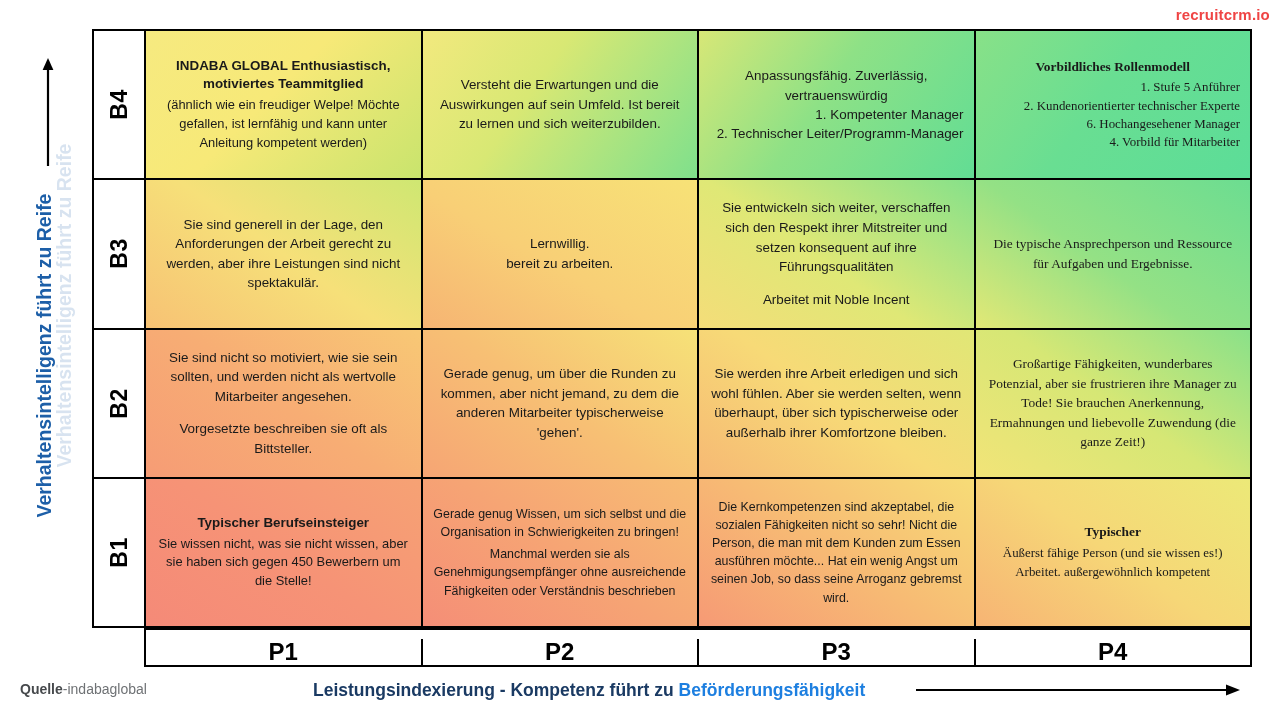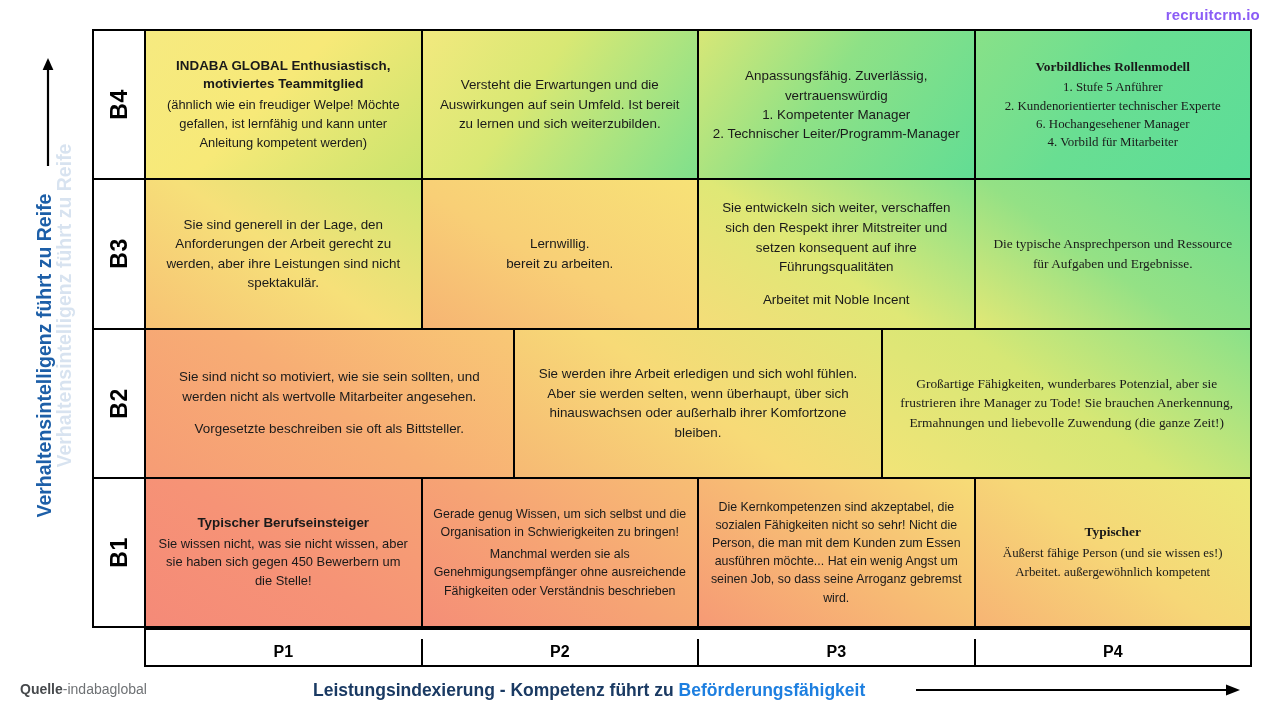--- a/index.html
+++ b/index.html
@@ -12,24 +12,24 @@
     background: #ffffff;
     font-family: "Liberation Sans", sans-serif;
     overflow: hidden;
     position: relative;
   }
 
   
   #brand {
     position: absolute;
     top: 6px;
-    right: 20px;
+    right: 10px;
     font-size: 15px;
     font-weight: bold;
-    color: #8b5cf6;
+    color: #ef4444;
     letter-spacing: .2px;
   }
 
   
   #y-axis {
     position: absolute;
     left: 0;
     top: 28px;
     width: 92px;
     height: 600px;
@@ -127,21 +127,21 @@
 
   .cell .hd {
     font-weight: bold;
     font-size: 13.6px;
     line-height: 1.4;
     margin-bottom: 2px;
   }
   .cell .bd { line-height: 1.46; }
   .cell .bd + .bd { margin-top: 13px; }
   .cell .lst {
-    text-align: center;
+    text-align: right;
     align-self: stretch;
     line-height: 1.42;
   }
   .cell.tight { font-size: 12.9px; line-height: 1.42; }
   .cell.tight .hd { font-size: 13.4px; }
   .cell.xsmall { font-size: 12.4px; line-height: 1.38; }
 
   
   .c-b4-p1 { background: linear-gradient(135deg,#f6ea80 0%,#f7e978 45%,#c9e46d 100%); }
   .c-b4-p2 { background: linear-gradient(125deg,#f2e97e 0%,#d8e874 40%,#7fe08c 100%); }
@@ -175,21 +175,21 @@
     display: flex;
     background: #fff;
   }
   #colheader .col {
     flex: 1 1 0;
     border-right: 2px solid #000;
     box-sizing: border-box;
     display: flex;
     align-items: center;
     justify-content: center;
-    font-size: 16px;
+    font-size: 24px;
     font-weight: bold;
     color: #000;
     margin-top: 9px;
   }
   #colheader .col:last-child { border-right: none; }
 
   
   #source {
     position: absolute;
     left: 20px;
@@ -283,22 +283,25 @@
   </div>
 
   <div class="mrow">
     <div class="rowlabel">
       <span>B2</span>
     </div>
     <div class="cell c-b2-p1">
       <div class="bd">Sie sind nicht so motiviert, wie sie sein sollten, und werden nicht als wertvolle Mitarbeiter angesehen.</div>
       <div class="bd">Vorgesetzte beschreiben sie oft als Bittsteller.</div>
     </div>
+    <div class="cell c-b2-p2">
+      <div class="bd">Gerade genug, um über die Runden zu kommen, aber nicht jemand, zu dem die anderen Mitarbeiter typischerweise 'gehen'.</div>
+    </div>
     <div class="cell c-b2-p3">
-      <div class="bd">Sie werden ihre Arbeit erledigen und sich wohl fühlen. Aber sie werden selten, wenn überhaupt, über sich hinauswachsen oder außerhalb ihrer Komfortzone bleiben.</div>
+      <div class="bd">Sie werden ihre Arbeit erledigen und sich wohl fühlen. Aber sie werden selten, wenn überhaupt, über sich typischerweise oder außerhalb ihrer Komfortzone bleiben.</div>
     </div>
     <div class="cell c-b2-p4">
       <div class="bd">Großartige Fähigkeiten, wunderbares Potenzial, aber sie frustrieren ihre Manager zu Tode! Sie brauchen Anerkennung, Ermahnungen und liebevolle Zuwendung (die ganze Zeit!)</div>
     </div>
   </div>
 
   <div class="mrow">
     <div class="rowlabel">
       <span>B1</span>
     </div>

